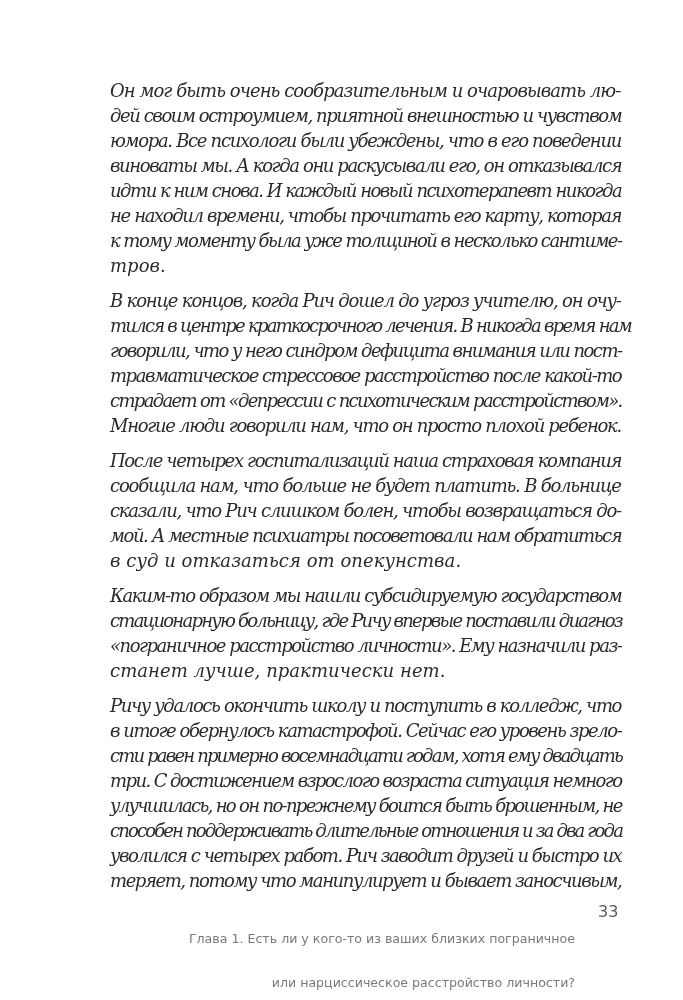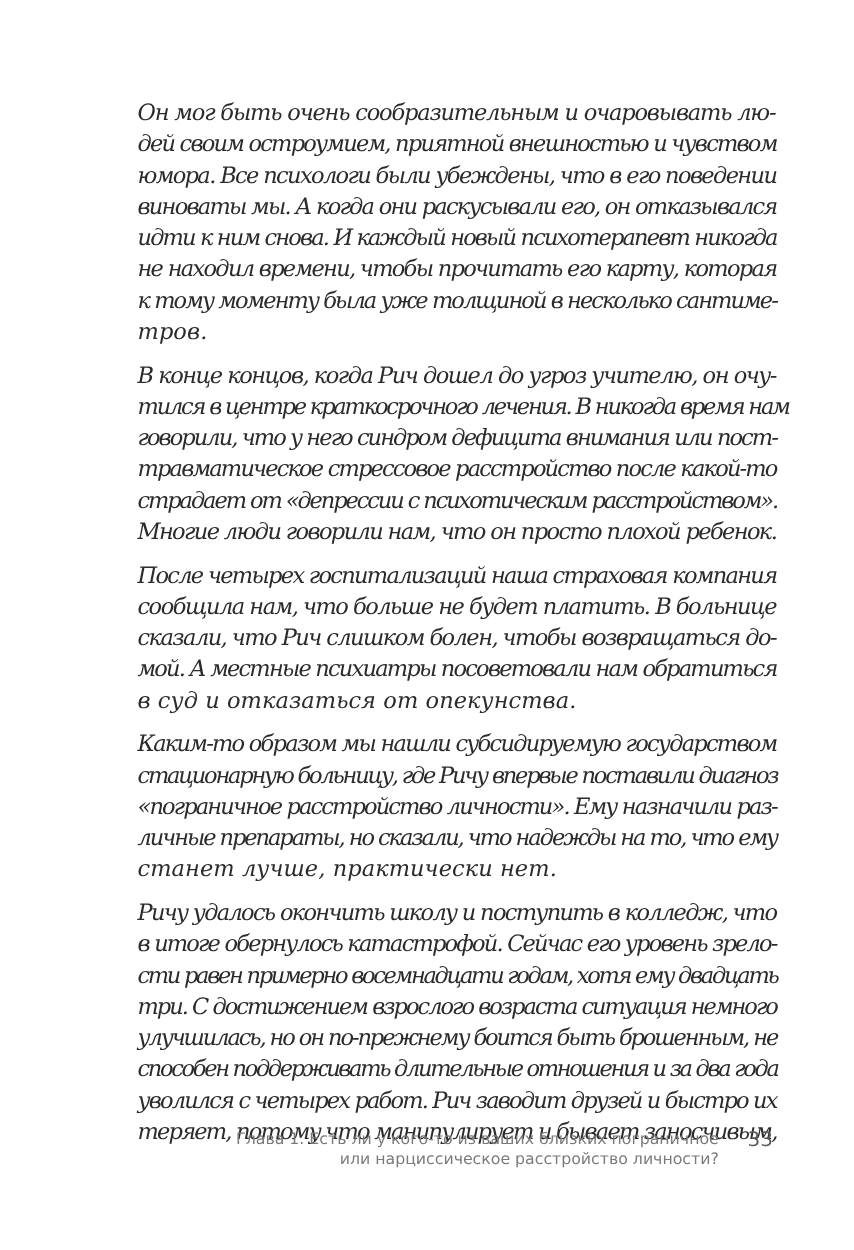--- a/index.html
+++ b/index.html
@@ -40,21 +40,21 @@
     position: absolute;
     top: 903px;
     left: 180px;
     width: 395px;
     text-align: right;
     font-family: "DejaVu Sans", "Liberation Sans", sans-serif;
     font-size: 12.6px;
     line-height: 16px;
     color: #7a7a7a;
   }
-  .footer span { display: block; }
+  .footer span { display: block; margin-top: 28px; }
   .page-number {
     position: absolute;
     top: 902px;
     left: 598px;
     font-family: "DejaVu Sans", "Liberation Sans", sans-serif;
     font-size: 16px;
     color: #5a5a5a;
   }
 </style>
 </head>
@@ -83,21 +83,20 @@
     <span class="line" style="display: block; letter-spacing: -1.358px;">После четырех госпитализаций наша страховая компания</span>
     <span class="line" style="display: block; letter-spacing: -1.202px;">сообщила нам, что больше не будет платить. В больнице</span>
     <span class="line" style="display: block; letter-spacing: -1.238px;">сказали, что Рич слишком болен, чтобы возвращаться до-</span>
     <span class="line" style="display: block; letter-spacing: -1.432px;">мой. А местные психиатры посоветовали нам обратиться</span>
     <span class="line last" style="display: block;">в суд и отказаться от опекунства.</span>
   </p>
   <p class="para">
     <span class="line" style="display: block; letter-spacing: -1.4px;">Каким-то образом мы нашли субсидируемую государством</span>
     <span class="line" style="display: block; letter-spacing: -1.757px;">стационарную больницу, где Ричу впервые поставили диагноз</span>
     <span class="line" style="display: block; letter-spacing: -1.489px;">«пограничное расстройство личности». Ему назначили раз-</span>
-    <span class="line" style="display: block; letter-spacing: -1.648px;">личные препараты, но сказали, что надежды на то, что ему</span>
     <span class="line last" style="display: block;">станет лучше, практически нет.</span>
   </p>
   <p class="para">
     <span class="line" style="display: block; letter-spacing: -1.357px;">Ричу удалось окончить школу и поступить в колледж, что</span>
     <span class="line" style="display: block; letter-spacing: -1.449px;">в итоге обернулось катастрофой. Сейчас его уровень зрело-</span>
     <span class="line" style="display: block; letter-spacing: -1.828px;">сти равен примерно восемнадцати годам, хотя ему двадцать</span>
     <span class="line" style="display: block; letter-spacing: -1.591px;">три. С достижением взрослого возраста ситуация немного</span>
     <span class="line" style="display: block; letter-spacing: -1.671px;">улучшилась, но он по-прежнему боится быть брошенным, не</span>
     <span class="line" style="display: block; letter-spacing: -1.85px;">способен поддерживать длительные отношения и за два года</span>
     <span class="line" style="display: block; letter-spacing: -1.466px;">уволился с четырех работ. Рич заводит друзей и быстро их</span>

